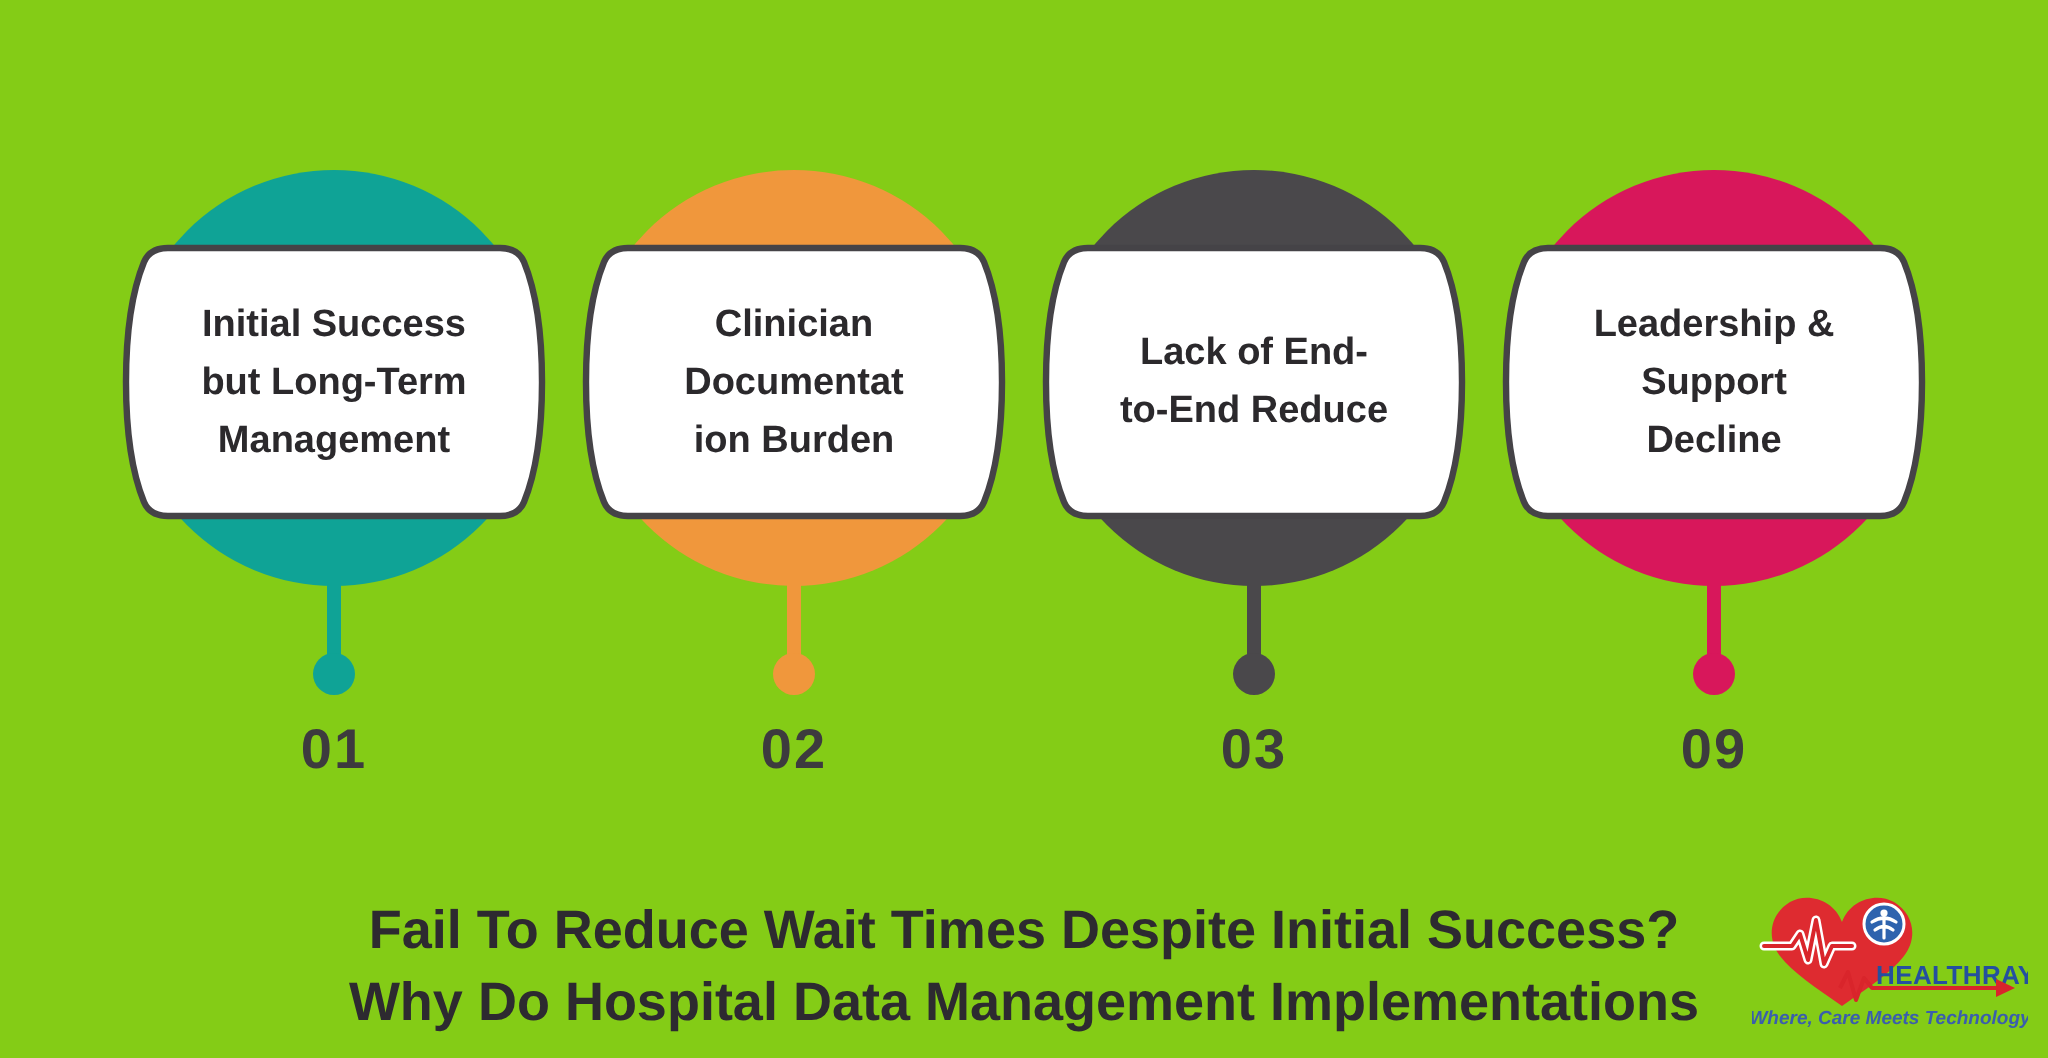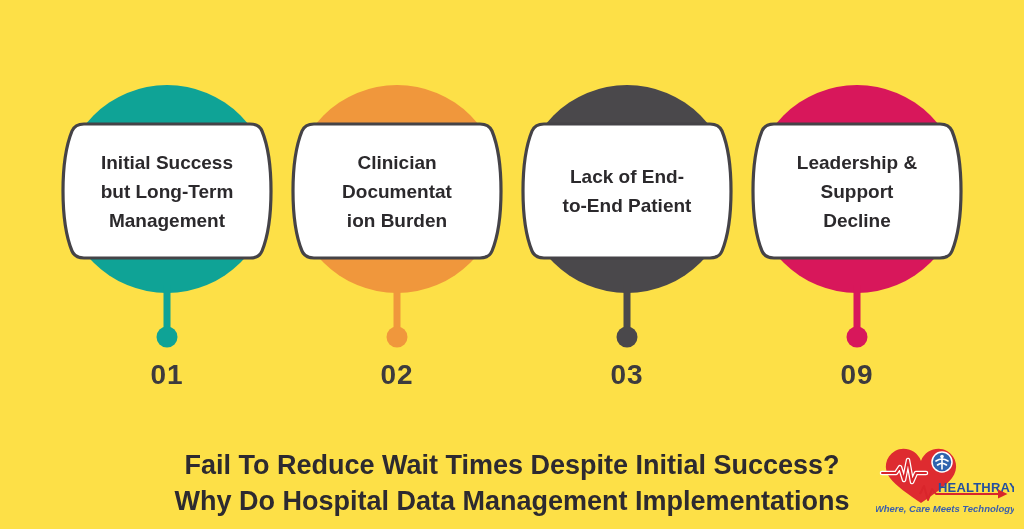--- a/index.html
+++ b/index.html
@@ -1,20 +1,20 @@
 <!DOCTYPE html>
 <html><head>
 <meta charset="utf-8">
 <style>
   html, body { margin: 0; padding: 0; }
   .canvas {
     position: relative;
     width: 1024px;
     height: 529px;
-    background: #fde047;
+    background: #84cc16;
     overflow: hidden;
     font-family: "Liberation Sans", sans-serif;
     text-decoration: underline;
   }
   .steps-row {
     position: absolute;
     left: 52px;
     top: 85px;
     width: 920px;
     display: flex;
@@ -108,21 +108,21 @@
 
     <div class="step">
       <svg width="230" height="272" viewBox="0 0 230 272">
         <circle cx="115" cy="104" r="104" fill="#4A484B"></circle>
         <rect x="111.5" y="200" width="7" height="55" fill="#4A484B"></rect>
         <circle cx="115" cy="252" r="10.5" fill="#4A484B"></circle>
         <path d="M 32,39 L 198,39 Q 207,39 210,46 Q 219,68 219,106 Q 219,144 210,166 Q 207,173 198,173 L 32,173 Q 23,173 20,166 Q 11,144 11,106 Q 11,68 20,46 Q 23,39 32,39 Z" fill="#ffffff" stroke="#454347" stroke-width="3.2"></path>
       </svg>
       <div class="step-text">
         <span>Lack of End-</span>
-        <span>to-End Patient</span>
+        <span>to-End Reduce</span>
       </div>
       <div class="step-number">03</div>
     </div>
 
     <div class="step">
       <svg width="230" height="272" viewBox="0 0 230 272">
         <circle cx="115" cy="104" r="104" fill="#D8175B"></circle>
         <rect x="111.5" y="200" width="7" height="55" fill="#D8175B"></rect>
         <circle cx="115" cy="252" r="10.5" fill="#D8175B"></circle>
         <path d="M 32,39 L 198,39 Q 207,39 210,46 Q 219,68 219,106 Q 219,144 210,166 Q 207,173 198,173 L 32,173 Q 23,173 20,166 Q 11,144 11,106 Q 11,68 20,46 Q 23,39 32,39 Z" fill="#ffffff" stroke="#454347" stroke-width="3.2"></path>

